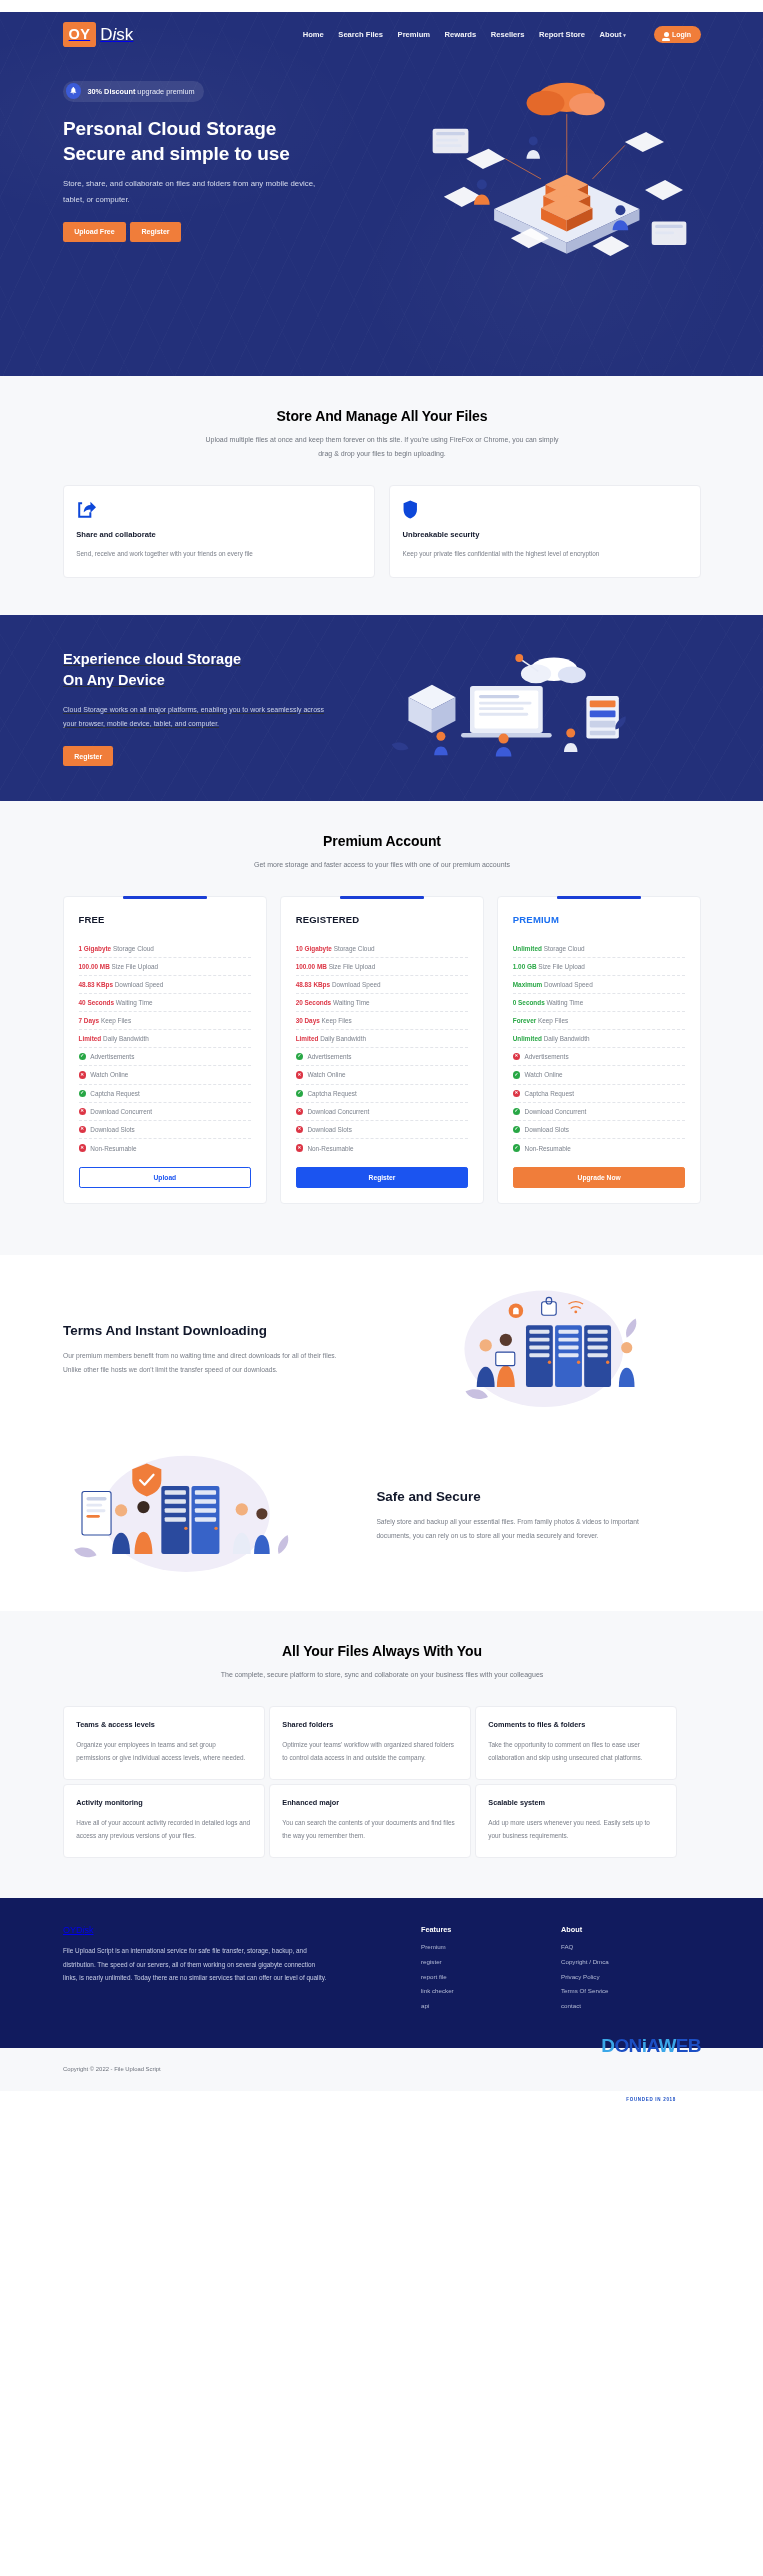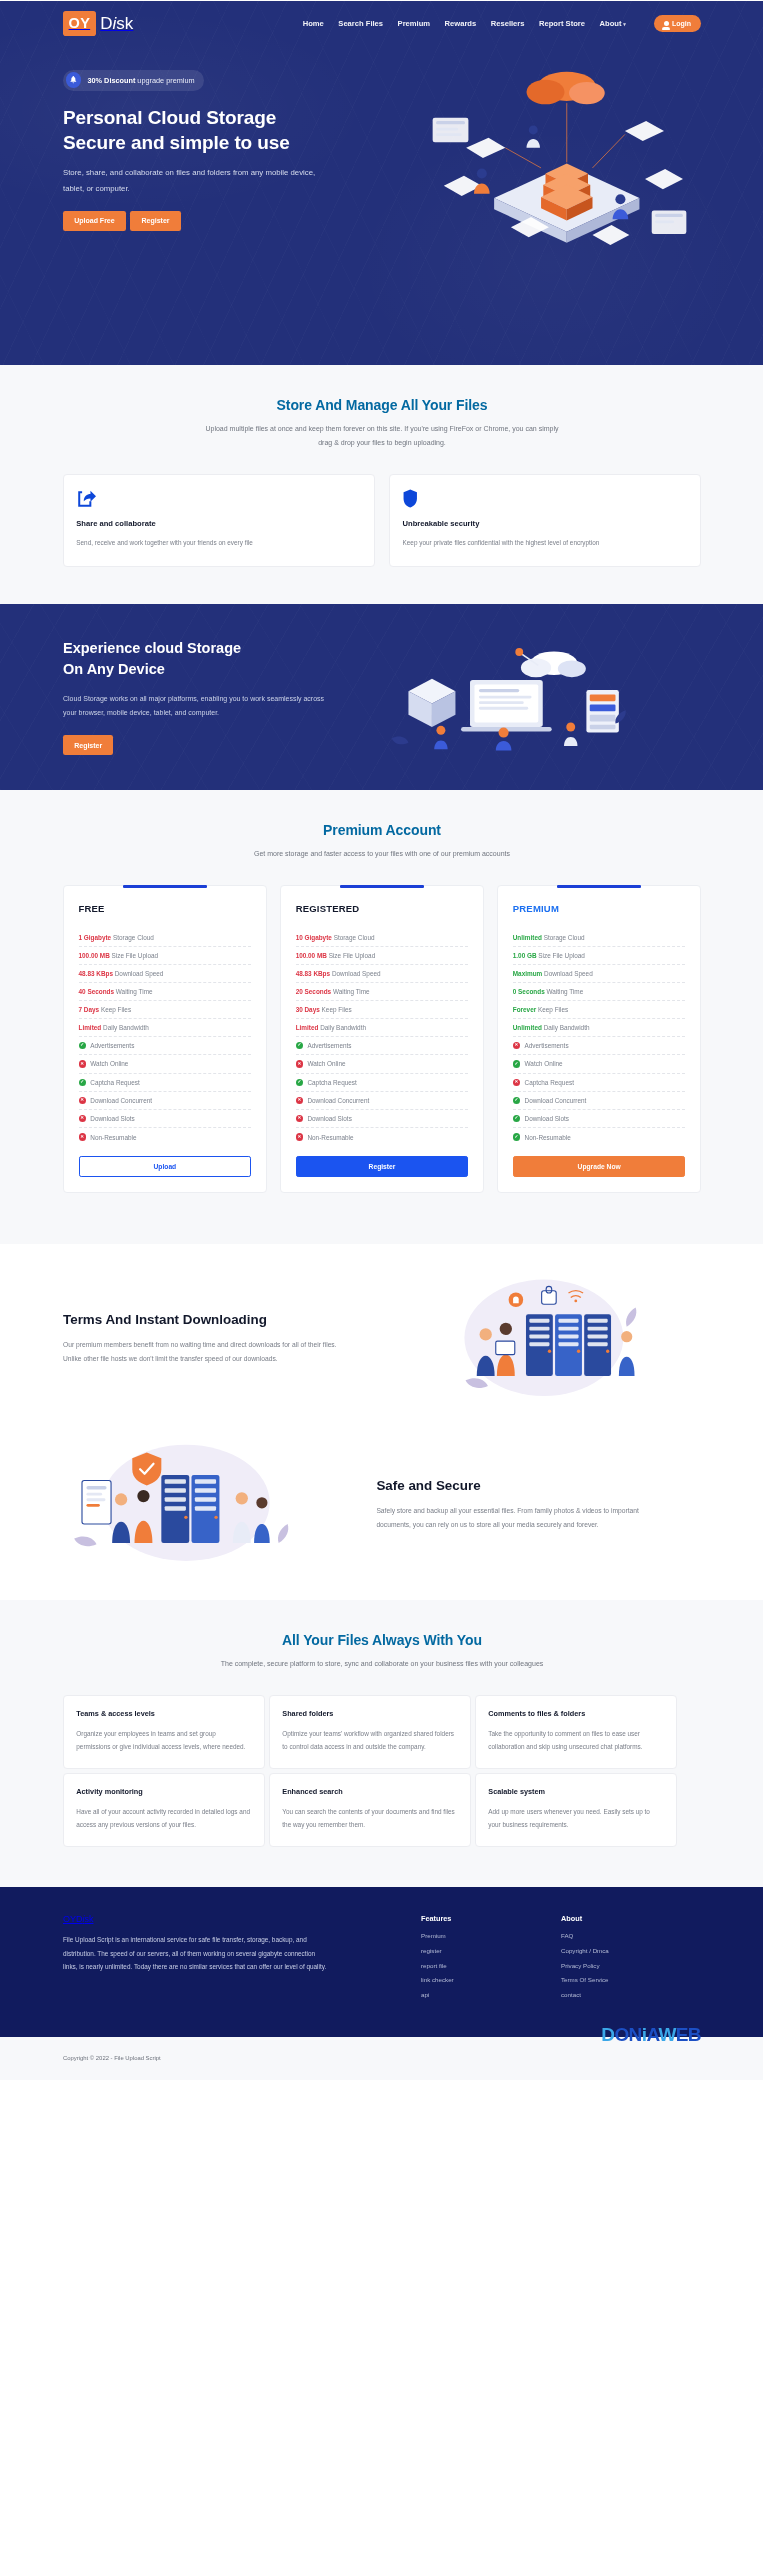--- a/index.html
+++ b/index.html
@@ -3,21 +3,21 @@
 <meta charset="utf-8">
 <style>
   * { margin:0; padding:0; box-sizing:border-box; }
   html,body { width:764px; }
   body {
     font-family:"Liberation Sans", sans-serif;
     background:#ffffff;
     color:#2b2f3a;
     -webkit-font-smoothing:antialiased;
   }
-  .wrap { width:764px; margin:1px auto; }
+  .wrap { width:764px; margin:12px auto; }
   .container { width:638px; margin:0 auto; position:relative; }
 
   
   .hero {
     background:#23307a;
     background-image:
       radial-gradient(ellipse 391px 168px at 18% 30%, rgba(255,255,255,.030), transparent 60%),
       radial-gradient(ellipse 336px 235px at 72% 72%, rgba(255,255,255,.025), transparent 60%),
       repeating-linear-gradient(115deg, rgba(255,255,255,.022) 0px, rgba(255,255,255,.022) 0.8px, transparent 0.8px, transparent 26px),
       repeating-linear-gradient(64deg, rgba(255,255,255,.016) 0px, rgba(255,255,255,.016) 0.8px, transparent 0.8px, transparent 39px);
@@ -83,21 +83,21 @@
   .btn-orange {
     background:#f07d3a; color:#fff; border:none; border-radius:2.2px;
     padding:6.2px 11.2px; font-size:7px; font-weight:700; cursor:pointer;
     font-family:"Liberation Sans", sans-serif;
   }
   .hero-art { flex:1; position:relative; height:185px; margin-top:-5.6px; }
 
   
   .sec-light { background:#f7f8fa; padding:32px 0 37px; }
   h2.sec-title {
-    text-align:center; font-size:14px; font-weight:700; color:#0369a1; letter-spacing:-0.1px;
+    text-align:center; font-size:14px; font-weight:700; color:#000000; letter-spacing:-0.1px;
   }
   p.sec-sub {
     text-align:center; color:#70757f; font-size:7px; line-height:2.0;
     max-width:358px; margin:9px auto 0;
   }
   .cards3 { display:flex; gap:14.5px; margin-top:23.5px; }
   .card {
     background:#fff; border:0.6px solid #ecedf1; border-radius:3.9px;
     padding:14.5px 12.3px 17px; flex:1; min-height:78px;
   }
@@ -106,21 +106,21 @@
   .card p { font-size:6.4px; color:#7a7f89; line-height:2.05; }
 
   
   .sec-blue {
     background:#23307a;
     background-image:
       repeating-linear-gradient(120deg, rgba(255,255,255,.022) 0px, rgba(255,255,255,.022) 0.8px, transparent 0.8px, transparent 29px),
       repeating-linear-gradient(58deg, rgba(255,255,255,.015) 0px, rgba(255,255,255,.015) 0.8px, transparent 0.8px, transparent 44px);
     padding:34px 0 35px;
   }
-  .exp-inner { display:flex; align-items:center; }
+  .exp-inner { display:flex; align-items:flex-start;text-decoration:underline; }
   .exp-left { width:313px; }
   .exp-left h2 { color:#fff; font-size:14.5px; line-height:1.42; font-weight:700; }
   .exp-left p { color:#cdd4e8; font-size:7px; line-height:2.1; margin:12.3px 0 14.5px; max-width:263px; }
   .exp-art { flex:1; height:106px; position:relative; }
 
   
   .sec-pricing { background:#f7f8fa; padding:32px 0 51px; }
   .plans { display:flex; gap:13.4px; margin-top:24.6px; align-items:flex-start; }
   .plan {
     background:#fff; border:0.6px solid #eceef2; border-radius:3.9px;
@@ -641,21 +641,21 @@
         </div>
         <div class="gcard">
           <h3>Comments to files &amp; folders</h3>
           <p>Take the opportunity to comment on files to ease user collaboration and skip using unsecured chat platforms.</p>
         </div>
         <div class="gcard">
           <h3>Activity monitoring</h3>
           <p>Have all of your account activity recorded in detailed logs and access any previous versions of your files.</p>
         </div>
         <div class="gcard">
-          <h3>Enhanced search</h3>
+          <h3>Enhanced major</h3>
           <p>You can search the contents of your documents and find files the way you remember them.</p>
         </div>
         <div class="gcard">
           <h3>Scalable system</h3>
           <p>Add up more users whenever you need. Easily sets up to your business requirements.</p>
         </div>
       </div>
     </div>
   </section>
 

